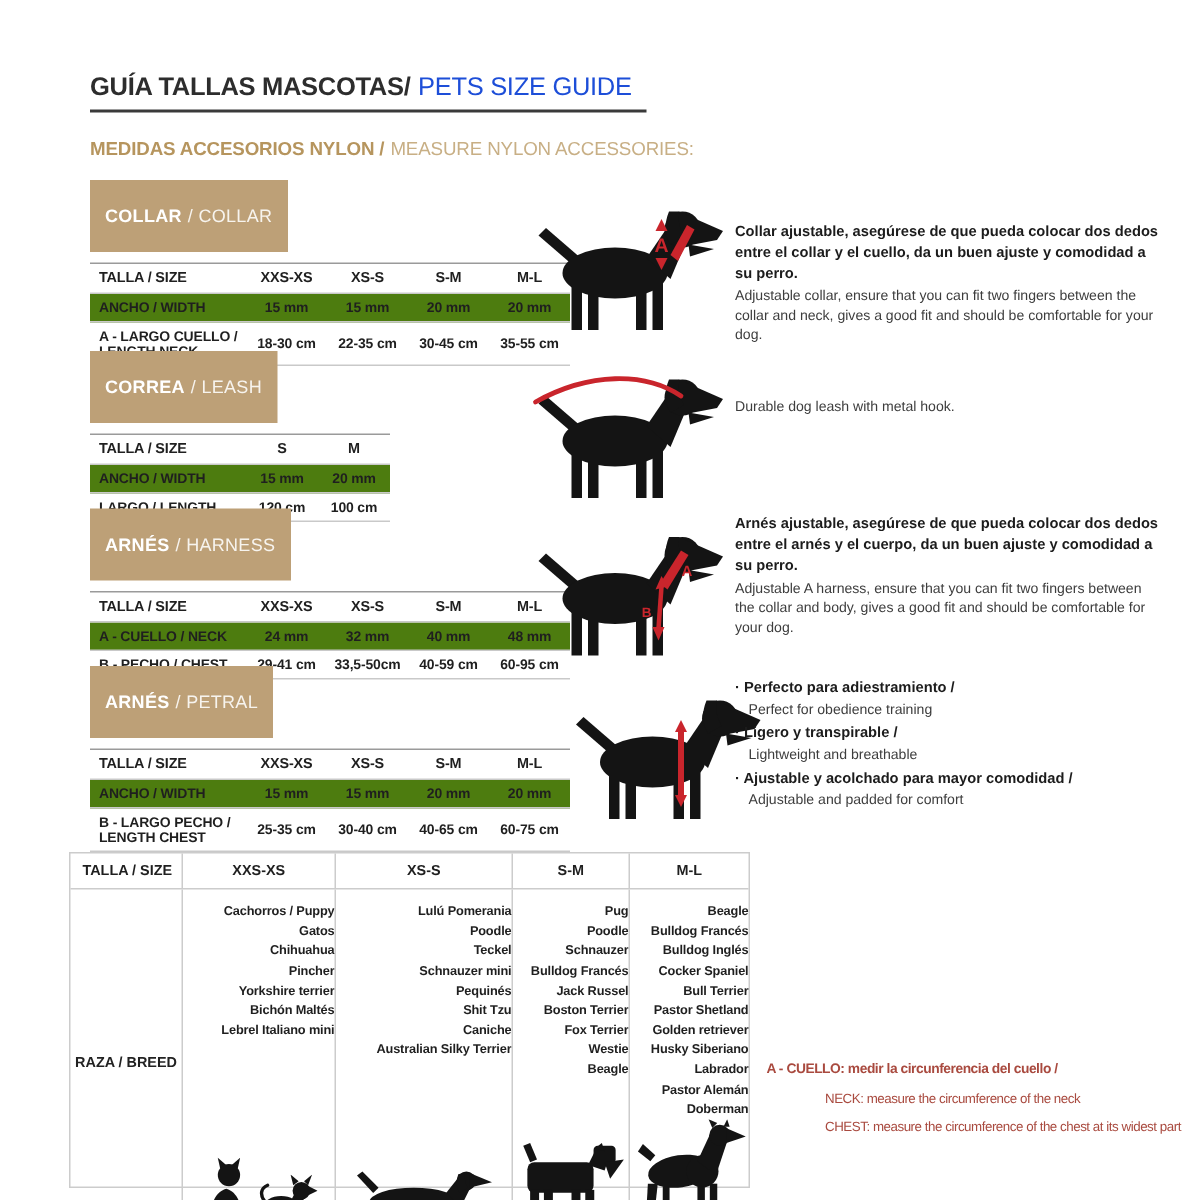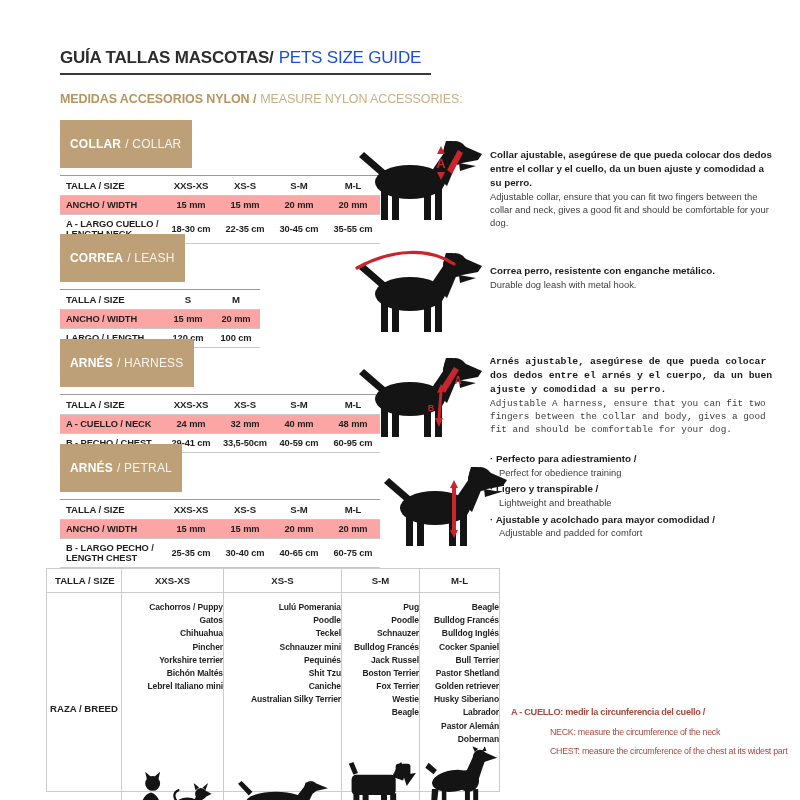--- a/index.html
+++ b/index.html
@@ -16,21 +16,21 @@
   
   .section{position:absolute;left:60px;width:730px;}
   .badge{display:inline-block;background:#bda077;color:#fff;font-size:12px;
          font-weight:bold;padding:17px 10px;letter-spacing:0.2px;}
   .badge .light{font-weight:400;color:rgba(255,255,255,0.88);margin-left:4px;}
   table.mtable{border-collapse:collapse;margin-top:7px;table-layout:fixed;}
   table.mtable td{border-bottom:1px solid #c9c9c9;font-size:9.3px;font-weight:bold;
                   text-align:center;padding:4px 2px;color:#1f1f1f;letter-spacing:-0.1px;}
   table.mtable tr.thead td{border-top:1px solid #9a9a9a;font-size:9.6px;}
   table.mtable td.lbl{text-align:left;padding-left:6px;width:96px;}
-  table.mtable tr.gray td{background:#fca5a5;}
+  table.mtable tr.gray td{background:#4d7c0f;}
   table.cols5{width:296px;}
   table.cols5 td:not(.lbl){width:50px;}
   table.cols3{width:184px;}
   table.cols3 td:not(.lbl){width:44px;}
   .dogbox{position:absolute;left:295px;width:130px;height:100px;}
   .dog{width:130px;height:100px;display:block;}
   .desc{position:absolute;left:430px;width:286px;}
   .desc p{margin:0;}
   .desc .es{font-size:9.8px;font-weight:bold;color:#1c1c1c;line-height:1.42;}
   .desc .en{font-size:9.4px;color:#3d3d3d;line-height:1.42;}
@@ -230,21 +230,20 @@
       </table>
     <div class="dogbox" style="top:8px;">
       <svg class="dog" viewBox="0 0 130 100">
         <use href="#dogbase"></use>
         <g>
           <path d="M99 22 C75 6 38 6 2 26" stroke="#c9252c" stroke-width="3.2" fill="none" stroke-linecap="round"></path>
         </g>
       </svg>
     </div>
     <div class="desc" style="top:30px;">
-      <p class="es">Correa perro, resistente con enganche metálico.</p>
       <p class="en">Durable dog leash with metal hook.</p>
     </div>
   </div>
 
   <div class="section" style="top:339px;height:104px;">
     <div class="badge">
       <span>ARNÉS</span><span class="light">/ HARNESS</span>
     </div>
     <table class="mtable cols5">
       <tbody>
@@ -277,21 +276,21 @@
         <g>
           <polygon points="85,42 99,20 104,23 90,46" fill="#c9252c"></polygon>
           <text class="redtxt" x="103" y="37" text-anchor="middle" font-size="10">A</text>
           <polygon points="82,46 90,44 86,37" fill="#c9252c"></polygon>
           <line x1="86" y1="44" x2="84" y2="72" stroke="#c9252c" stroke-width="3"></line>
           <polygon points="80,71 88,71 84,80" fill="#c9252c"></polygon>
           <text class="redtxt" x="76" y="64" text-anchor="middle" font-size="9">B</text>
         </g>
       </svg>
     </div>
-    <div class="desc" style="top:16px;font-family:Liberation Mono, monospace;">
+    <div class="desc" style="top:4px;">
       <p class="es">Arnés ajustable, asegúrese de que pueda colocar dos dedos entre el arnés y el cuerpo, da un buen ajuste y comodidad a su perro.</p>
       <p class="en">Adjustable A harness, ensure that you can fit two fingers between the collar and body, gives a good fit and should be comfortable for your dog.</p>
     </div>
   </div>
 
   <div class="section" style="top:444px;height:122px;">
     <div class="badge">
       <span>ARNÉS</span><span class="light">/ PETRAL</span>
     </div>
     <table class="mtable cols5">

